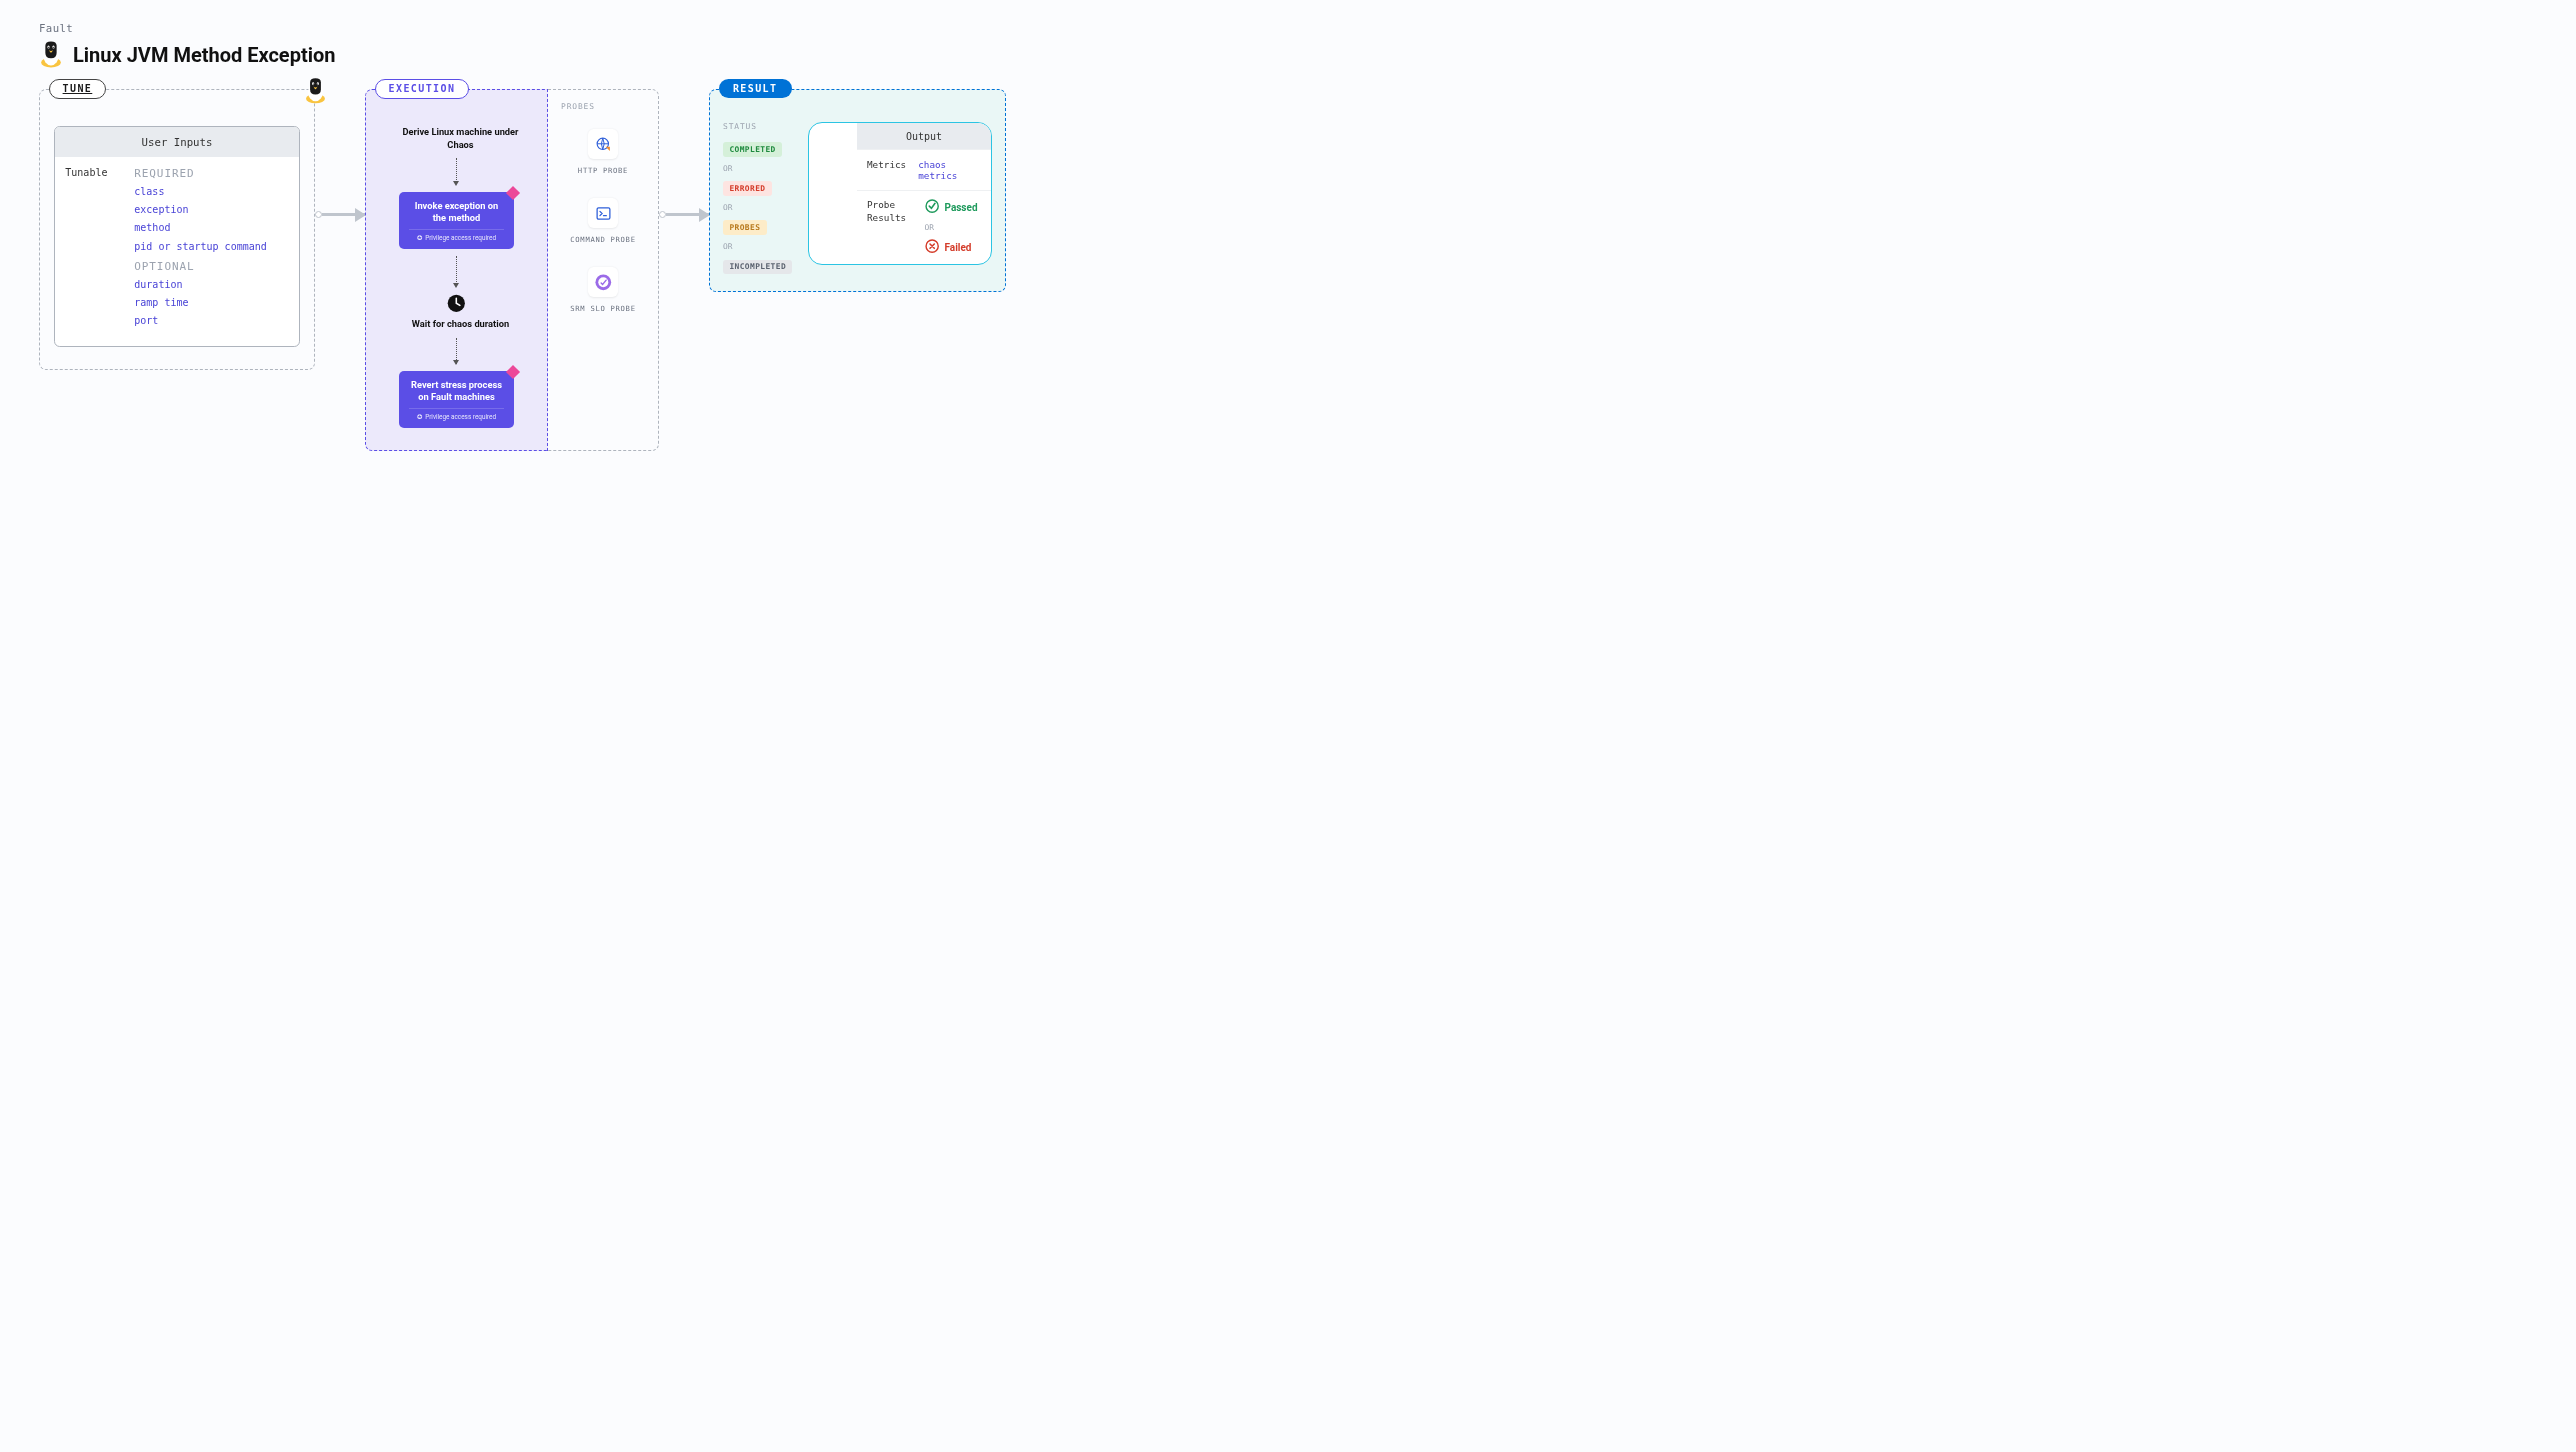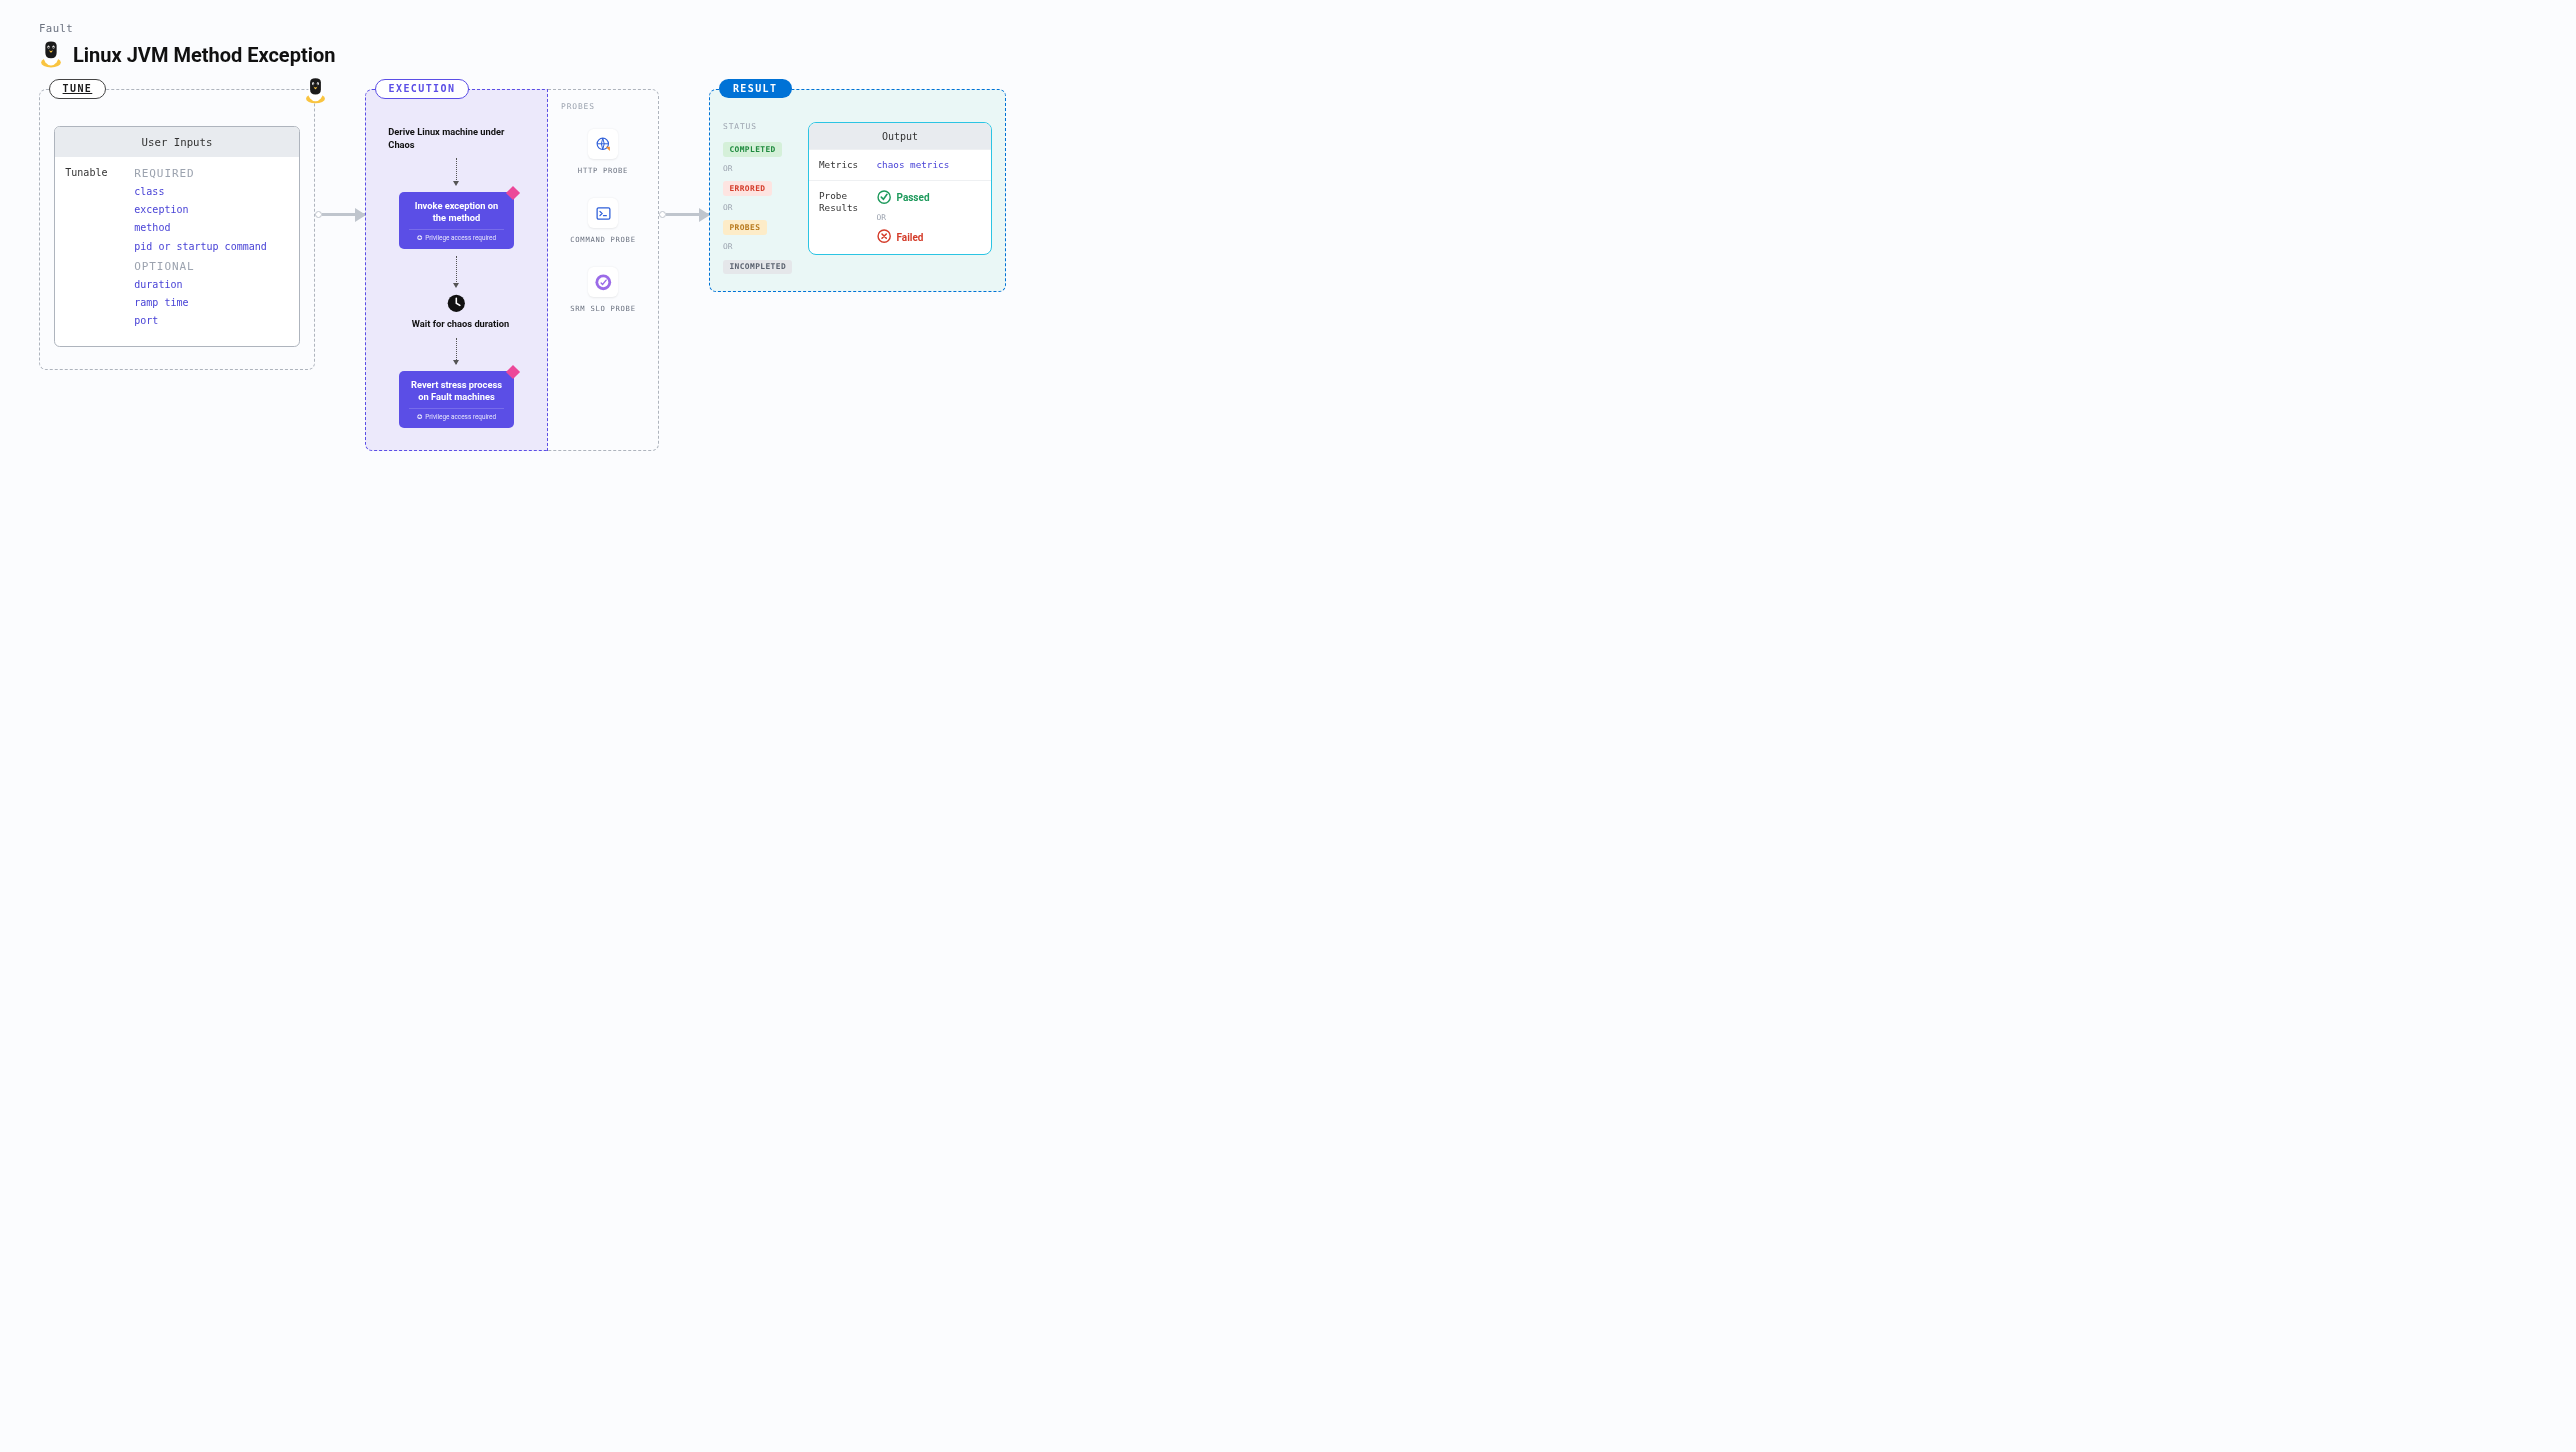--- a/index.html
+++ b/index.html
@@ -30,21 +30,21 @@
 .arrow-connector { width: 50px; display: flex; align-items: center; margin-top: 122px; position: relative; }
 .arrow-line { flex: 1; height: 2.9px; background: #bfc5cd; position: relative; }
 .arrow-line::after { content: ""; position: absolute; right: -1.4px; top: -5.7px; width: 0; height: 0; border-left: 11.5px solid #bfc5cd; border-top: 7.2px solid transparent; border-bottom: 7.2px solid transparent; }
 .dot-left, .dot-right { width: 7.2px; height: 7.2px; border: 1.4px solid #bfc5cd; border-radius: 50%; background: #fff; }
 
 
 .exec-wrapper { display: flex; }
 .exec-panel { position: relative; border: 1.4px dashed #5b4ee6; border-radius: 7.2px 0 0 7.2px; padding: 36px 14.3px 21.5px; width: 183px; background: #ece9fb; }
 .exec-badge { position: absolute; top: -11.5px; left: 8.6px; background: #fff; border: 1.4px solid #5b4ee6; border-radius: 13px; padding: 3.6px 13px; font-family: monospace; font-weight: 700; font-size: 10px; letter-spacing: 1.4px; color: #5b4ee6; }
 .exec-flow { display: flex; flex-direction: column; align-items: center; }
-.exec-step-text { font-size: 9.3px; font-weight: 700; color: #111; line-height: 1.35; padding-left: 8px; }
+.exec-step-text { font-size: 9.3px; font-weight: 700; text-align: center; color: #111; line-height: 1.35; padding-left: 8px; }
 .dotted-arrow { width: 0.7px; height: 26px; border-left: 1.4px dotted #555; margin: 7.2px 0; position: relative; }
 .dotted-arrow::after { content: ""; position: absolute; bottom: -1.4px; left: -3.6px; width: 0; height: 0; border-top: 5.7px solid #555; border-left: 3.6px solid transparent; border-right: 3.6px solid transparent; }
 .exec-card { background: #5b4ee6; color: #fff; border-radius: 5px; padding: 8.6px 10px 7.2px; width: 115px; text-align: center; position: relative; }
 .exec-card-title { font-size: 9.3px; font-weight: 700; line-height: 1.3; margin-bottom: 4.3px; }
 .exec-card-sub { font-size: 6.4px; opacity: 0.85; display: flex; align-items: center; justify-content: center; gap: 2.9px; border-top: 0.7px solid rgba(255,255,255,0.2); padding-top: 4.3px; }
 .exec-card-corner { position: absolute; top: -3.6px; right: -3.6px; width: 10px; height: 10px; background: #ec4899; transform: rotate(45deg); }
 .clock-icon { width: 18.6px; height: 18.6px; margin-bottom: 5.7px; }
 
 
 .probes-panel { border: 1.4px dashed #aeb4bd; border-left: none; border-radius: 0 7.2px 7.2px 0; padding: 11.5px 13px 21.5px; width: 111px; background: #fbfcfe; }
@@ -59,21 +59,21 @@
 .result-inner { display: flex; gap: 17px; align-items: flex-start; }
 .status-col { width: 68px; }
 .status-title { font-family: monospace; font-size: 7.9px; color: #9ca3af; letter-spacing: 0.9px; margin-bottom: 10px; }
 .status-pill { display: inline-block; padding: 2.9px 6.4px; border-radius: 2.9px; font-family: monospace; font-size: 7.9px; font-weight: 700; letter-spacing: 0.4px; }
 .pill-completed { background: #d5f0d9; color: #1e8a3e; }
 .pill-errored { background: #fde4e1; color: #d43c2a; }
 .pill-queued { background: #fdecc8; color: #b87a1e; }
 .pill-incompleted { background: #e5e7ea; color: #5b6370; }
 .or-text { font-family: monospace; font-size: 7.9px; color: #9ca3af; margin: 7.2px 0; }
 
-.output-card { flex: 1; border: 1.4px solid #2bc4e3; border-radius: 8px; overflow: hidden; background: #fff; }
+.output-card { flex: 1; border: 1.4px solid #2bc4e3; border-radius: 14px; overflow: hidden; background: #fff; padding-left: 48px; }
 .output-header { background: #e8ebef; padding: 7.9px; text-align: center; font-family: monospace; font-size: 10px; color: #333; }
 .output-row { display: flex; padding: 8.6px 10px; border-top: 0.7px solid #eef0f2; align-items: flex-start; gap: 11.5px; }
 .output-row:first-of-type { border-top: none; }
 .output-key { font-family: monospace; font-size: 9.3px; color: #333; width: 46px; line-height: 1.35; }
 .output-val { font-family: monospace; font-size: 9.3px; color: #4842d6; }
 .probe-results-vals { display: flex; flex-direction: column; gap: 7.2px; }
 .result-line { display: flex; align-items: center; gap: 5.7px; font-size: 10px; font-weight: 700; }
 .passed { color: #1e9a5c; }
 .failed { color: #d43c2a; }
 .or-small { font-family: monospace; font-size: 7.9px; color: #9ca3af; font-weight: 400; }

